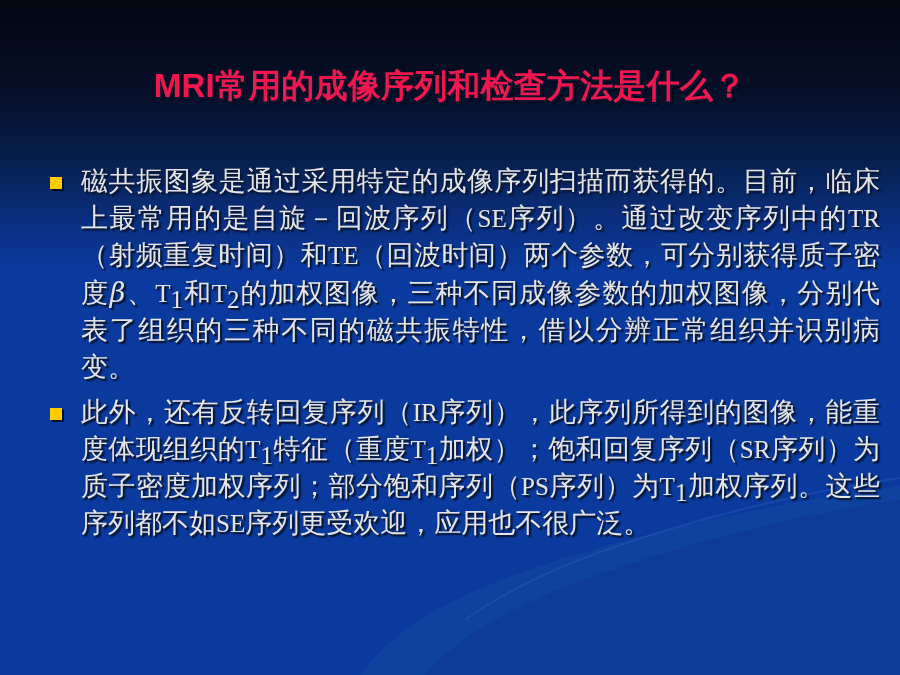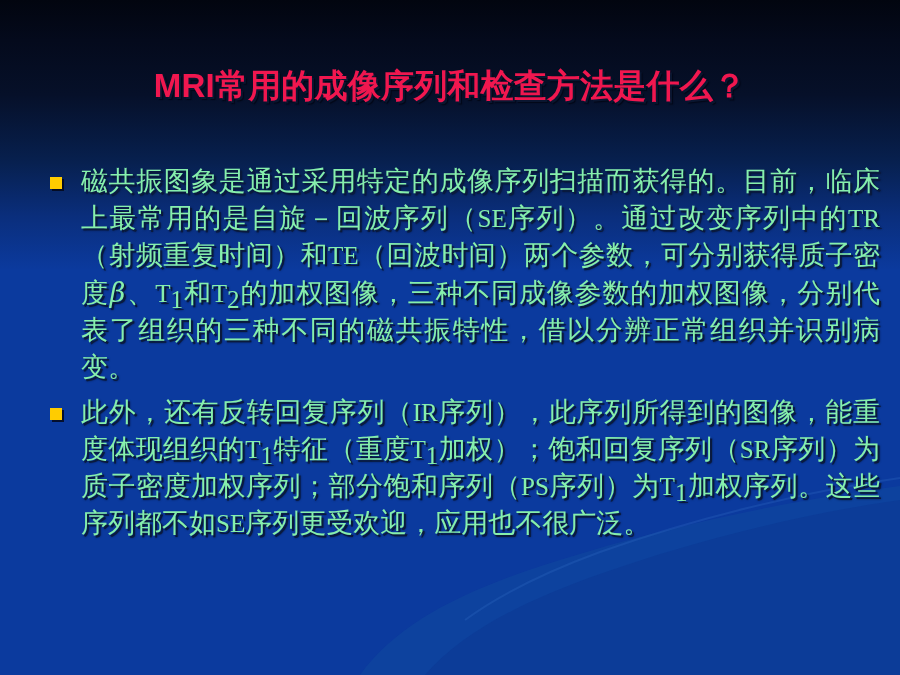--- a/index.html
+++ b/index.html
@@ -86,21 +86,21 @@
     margin-top: 14px;
     margin-right: 19px;
     background: #ffcc00;
     box-shadow: 2px 2px 0 rgba(3,8,26,0.85);
   }
 
   .bullet-text {
     flex: 1 1 auto;
     font-size: 27px;
     line-height: 37px;
-    color: #86efac;
+    color: #e5e5e5;
     text-shadow: 2px 2px 0 #0a1a3c, 2px 2px 2px rgba(2,6,20,0.7);
     text-align: justify;
     text-justify: inter-ideograph;
     font-weight: normal;
   }
 
   .bullet-text .beta {
     font-style: italic;
     font-family: "DejaVu Serif", "Liberation Serif", serif;
     padding: 0 1px;

